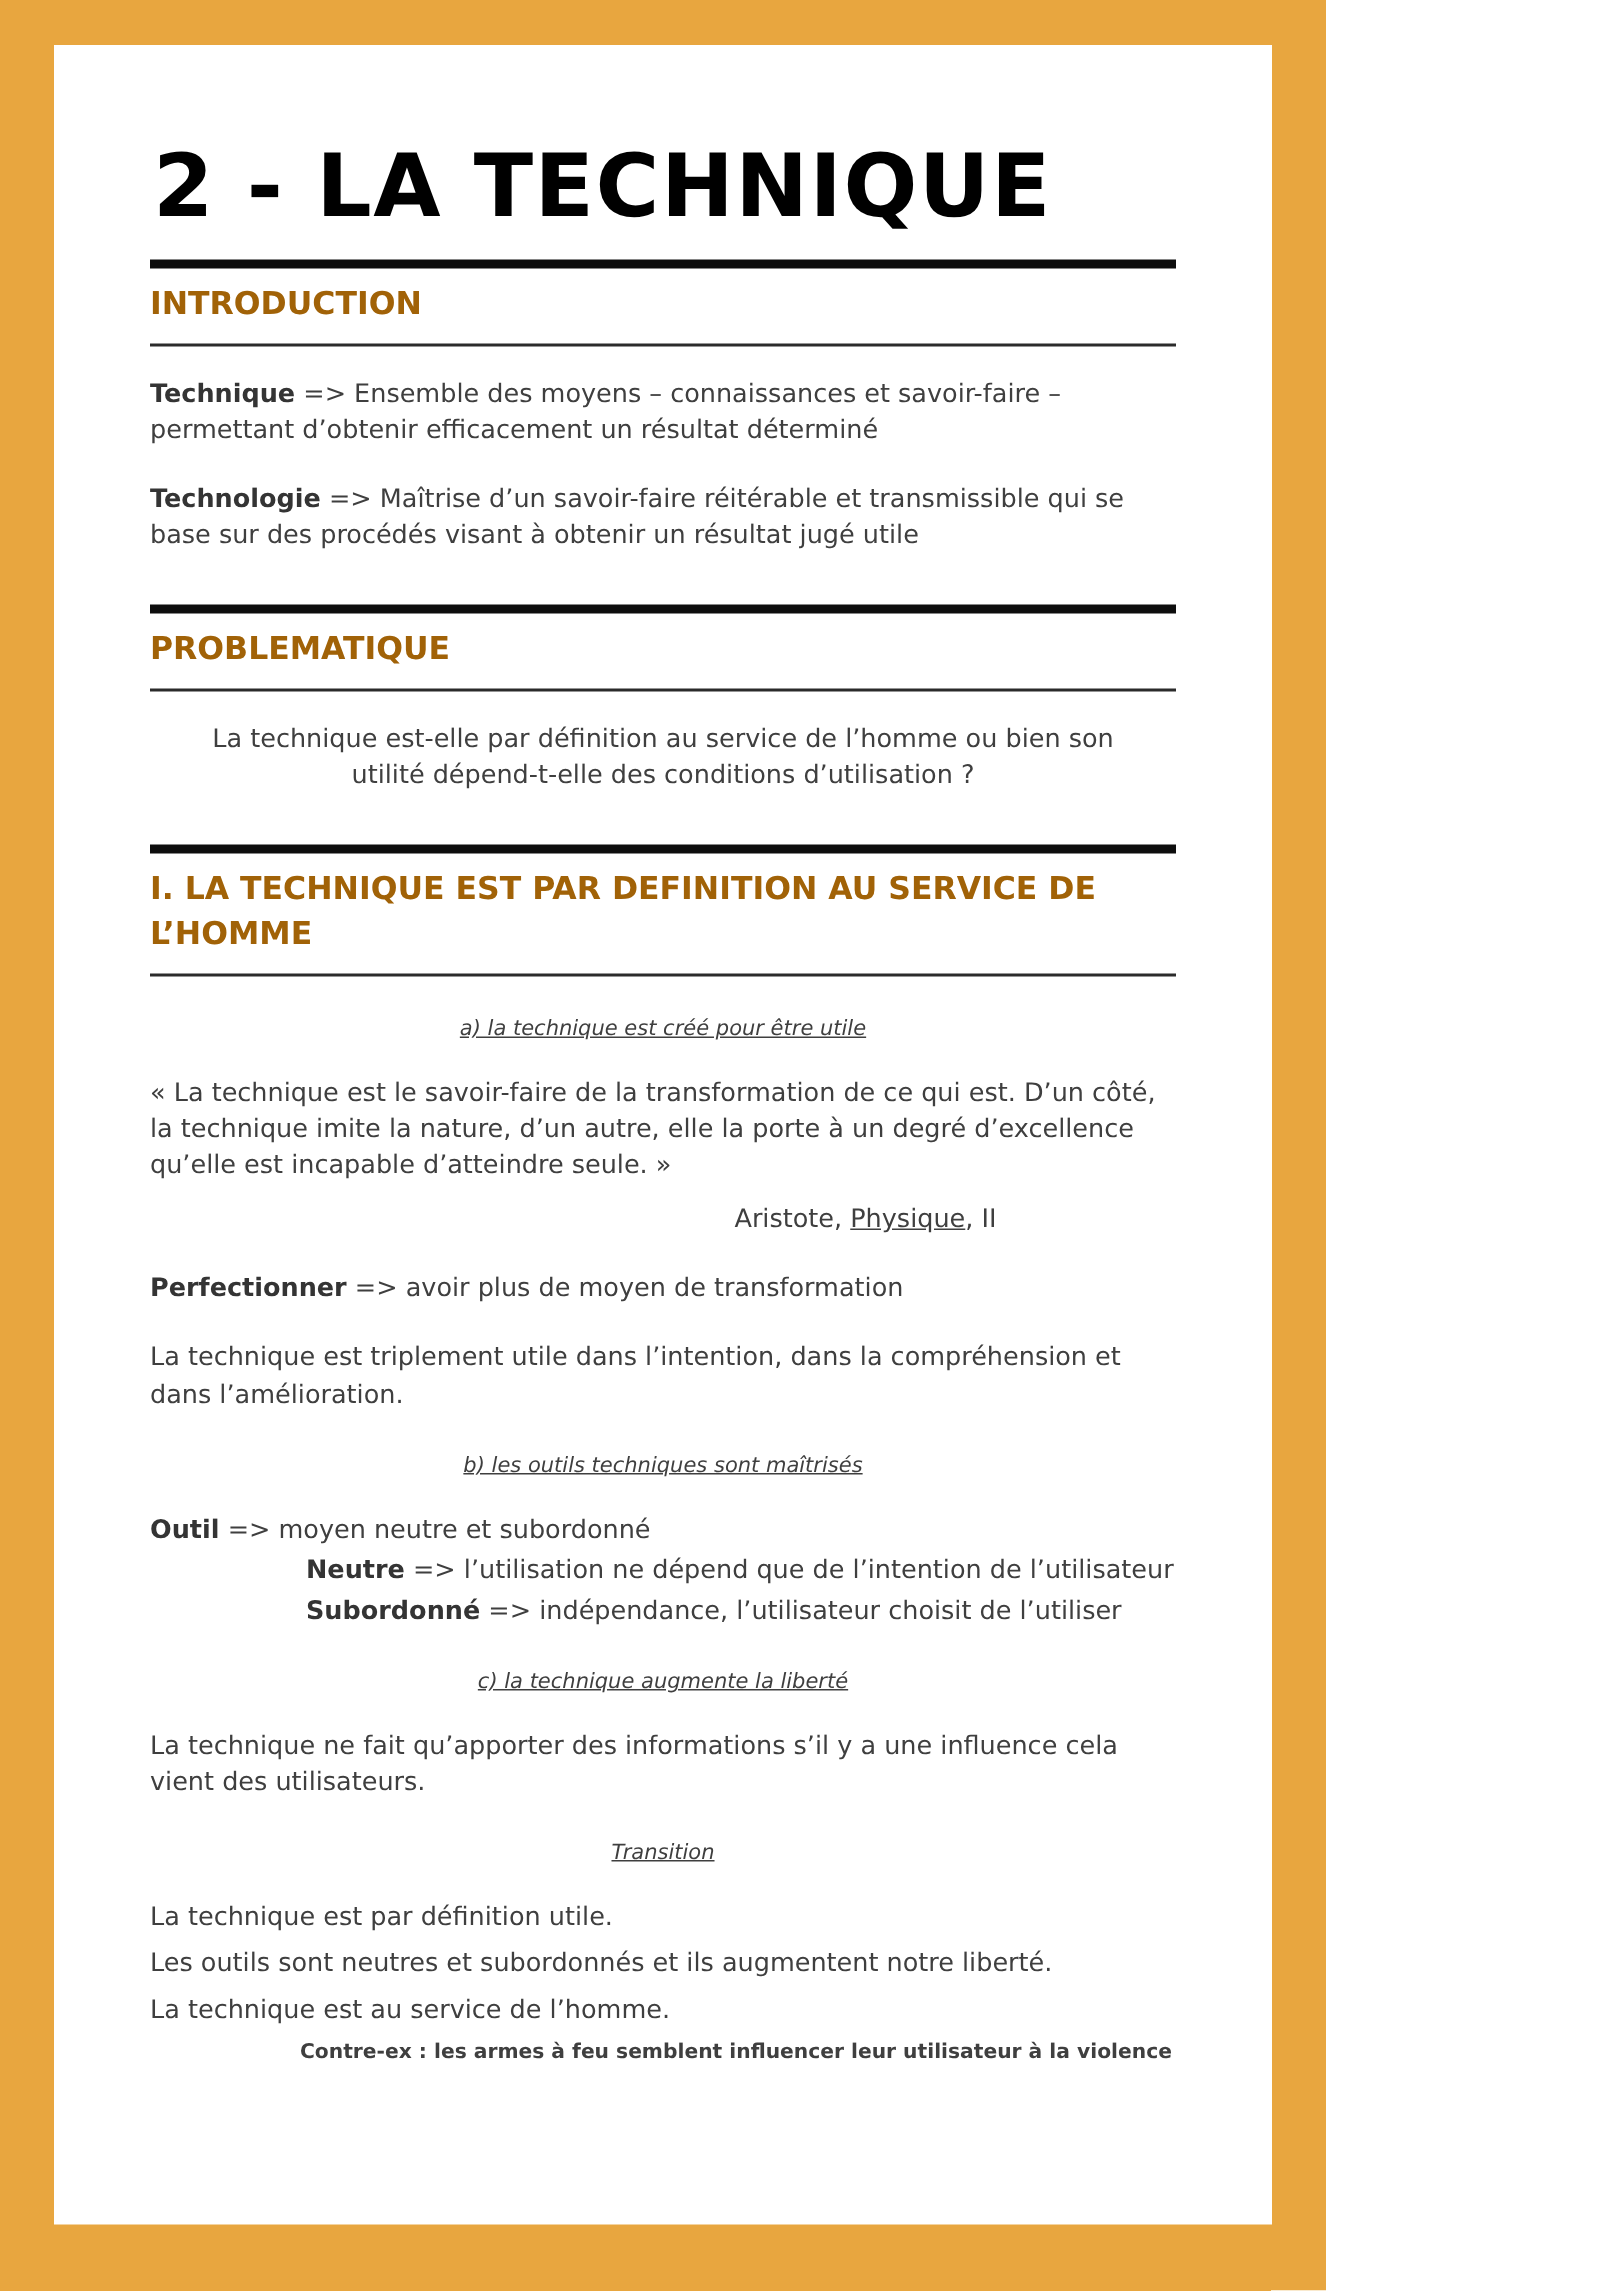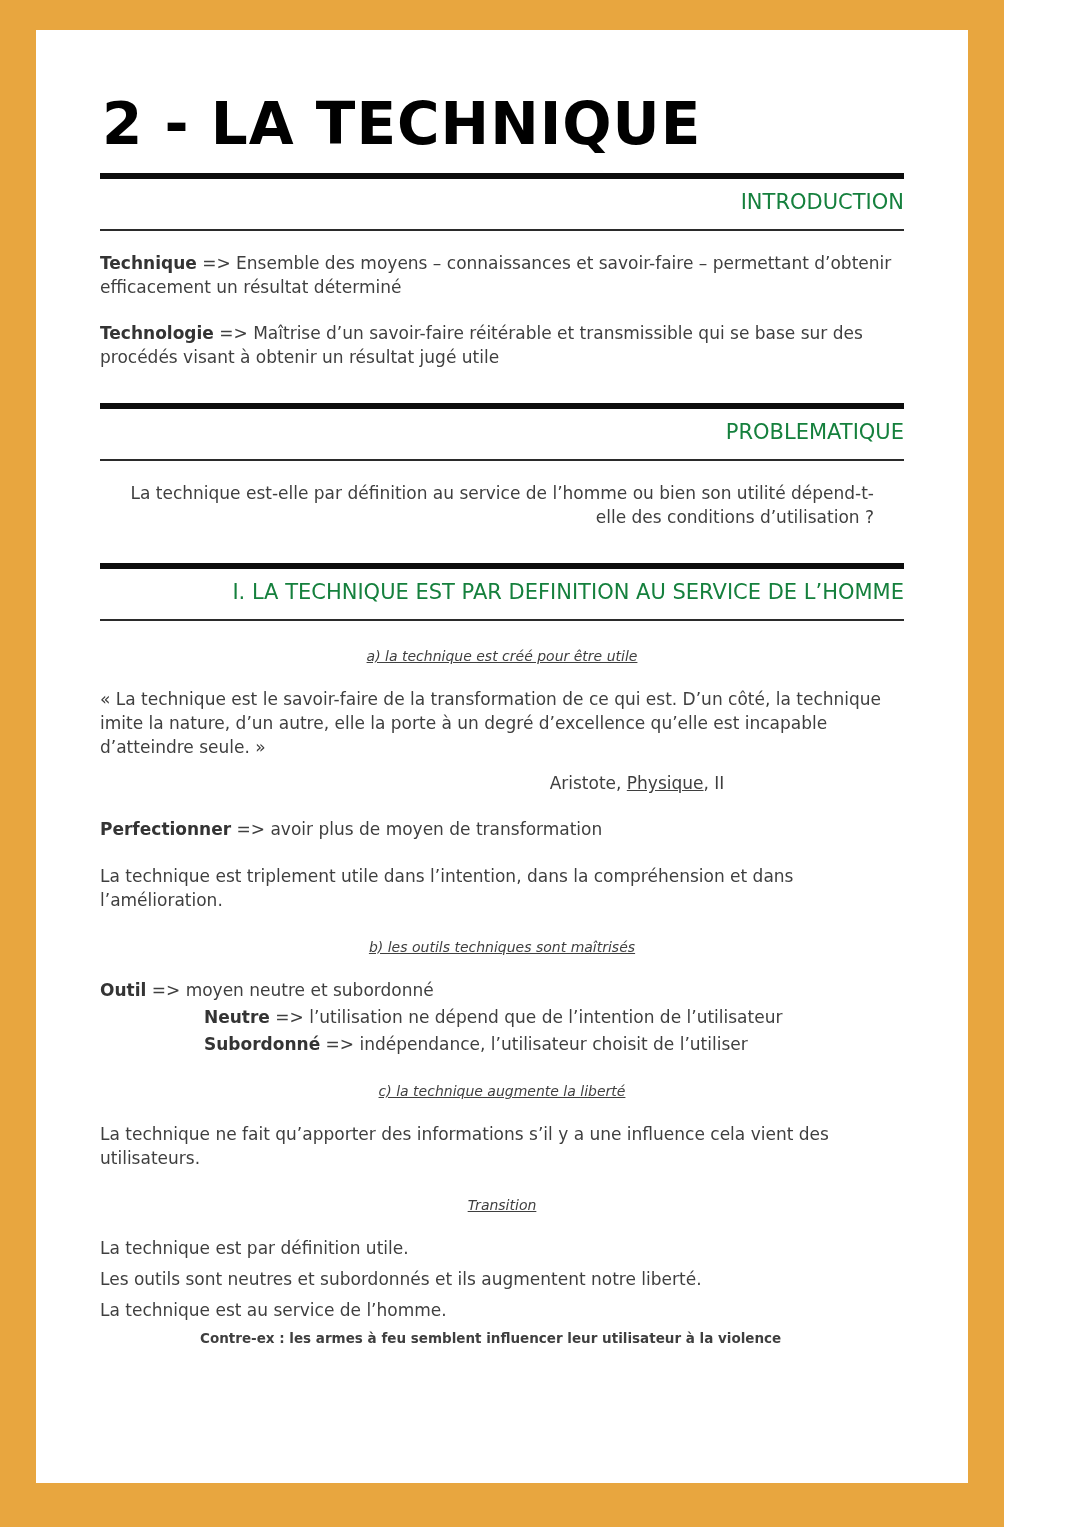--- a/index.html
+++ b/index.html
@@ -1,20 +1,20 @@
 <!DOCTYPE html>
 <html><head>
 <meta charset="utf-8">
 <style>
   * { margin: 0; padding: 0; box-sizing: border-box; }
   html, body { background: #ffffff; }
   body { font-family: "DejaVu Sans", "Liberation Sans", sans-serif; }
 
   .page {
-    width: 1004px;
+    width: 884px;
     height: 1527px;
     background: #E8A63F;
     padding: 30px 36px 44px 36px;
     position: relative;
   }
   .inner {
     background: #ffffff;
     width: 100%;
     height: 100%;
     padding: 50px 62px 0 62px;
@@ -37,37 +37,37 @@
     font-weight: 800;
     color: #000000;
     letter-spacing: 1px;
     margin: 14px 0 18px 2px;
     line-height: 1.05;
   }
 
   .sec-head {
     border-top: 6px solid #0d0d0d;
     border-bottom: 2px solid #2b2b2b;
-    text-align: right;
-    font-weight: normal;
-    color: #15803d;
+    text-align: left;
+    font-weight: bold;
+    color: #a16207;
     font-size: 21px;
     padding: 9px 0 11px 0;
     margin: 0 0 20px 0;
   }
   .sec-gap { margin-top: 34px; }
 
   p.body-par { margin: 0 0 8px 0; }
   p.def { margin: 0 0 22px 0; }
   p.def b { color: #343434; }
   p.def.tight { margin-bottom: 3px; }
   p.def.indent { margin-left: 104px; margin-bottom: 3px; }
 
   .centered {
-    text-align: right;
+    text-align: center;
     margin: 4px 30px 14px 30px;
   }
 
   .sub-head {
     text-align: center;
     font-style: italic;
     text-decoration: underline;
     color: #3f3f3f;
     font-size: 14px;
     margin: 26px 0 20px 0;

